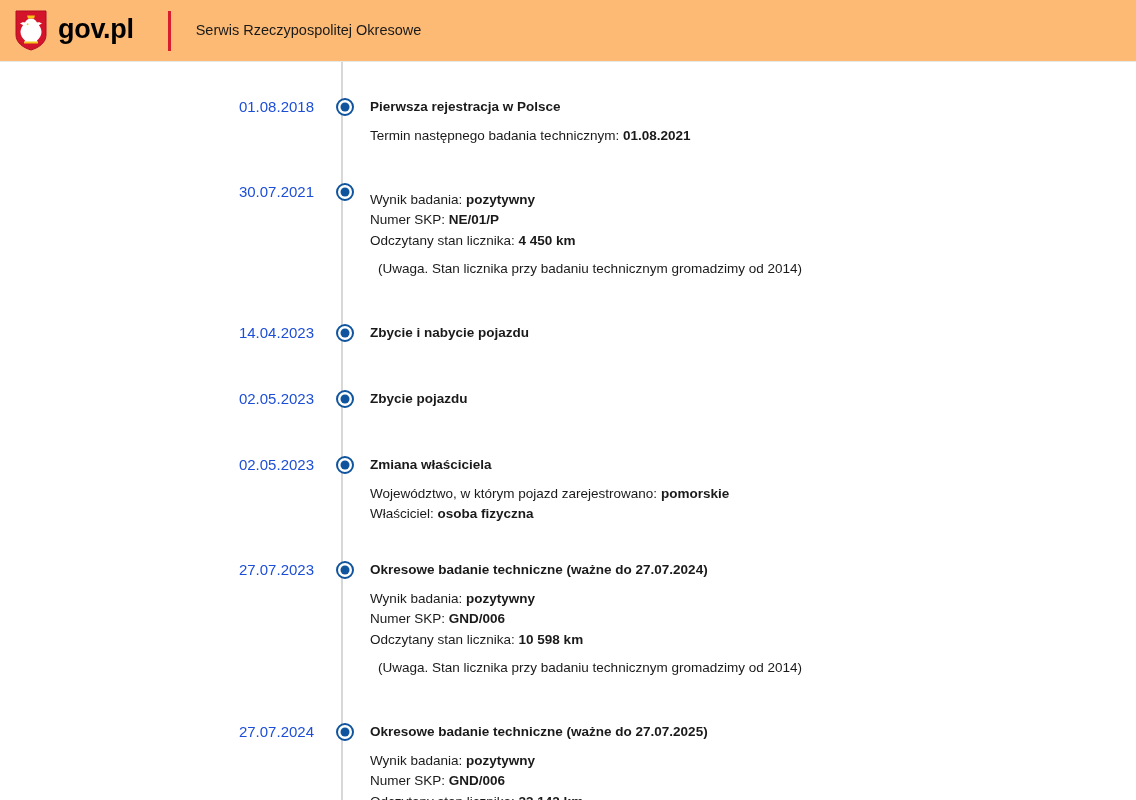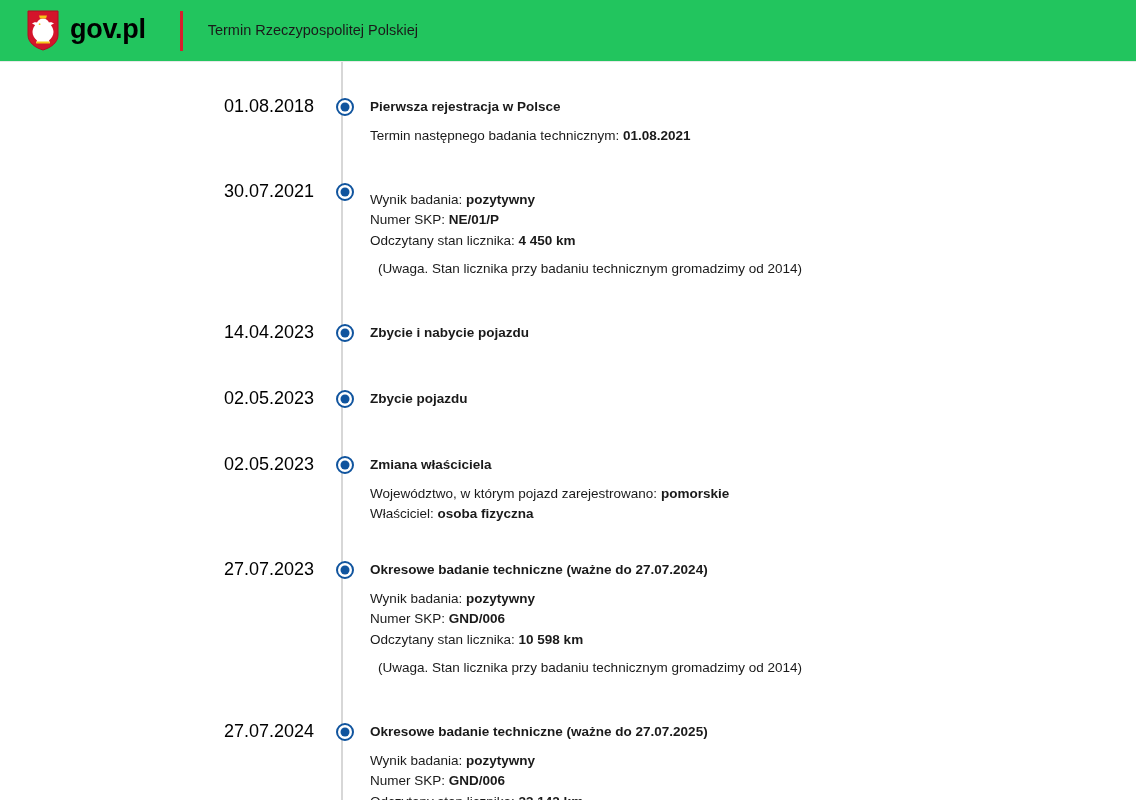--- a/index.html
+++ b/index.html
@@ -15,25 +15,25 @@
   body {
     font-family: "Liberation Sans", "DejaVu Sans", sans-serif;
     color: #1a1a1a;
     -webkit-font-smoothing: antialiased;
   }
 
   
   .site-header {
     position: relative;
     height: 62px;
-    background: #22c55e;
+    background: #fdba74;
     border-bottom: 1px solid #e8e8e8;
     display: flex;
     align-items: center;
-    padding-left: 26px;
+    padding-left: 14px;
   }
   .brand {
     display: flex;
     align-items: center;
     gap: 10px;
     text-decoration: none;
     color: inherit;
   }
   .crest {
     width: 34px;
@@ -88,22 +88,22 @@
     min-height: 24px;
   }
   .tl-row {
     display: flex;
     align-items: flex-start;
   }
   .tl-date {
     width: 324px;
     text-align: right;
     padding-right: 10px;
-    font-size: 18px;
-    color: #000000;
+    font-size: 15px;
+    color: #1d4ed8;
     line-height: 21px;
     flex: 0 0 auto;
   }
   .tl-marker-cell {
     width: 42px;
     flex: 0 0 auto;
     display: flex;
     justify-content: center;
     align-items: flex-start;
     padding-top: 2px;
@@ -172,21 +172,21 @@
         <path d="M2 1 H32 V25 C32 33 24 38 17 40 C10 38 2 33 2 25 Z" fill="#d4142b" stroke="#b00f22" stroke-width="1"></path>
         <path d="M17 8.5 C14 8.5 12 10.5 11 12.5 C9 12 7 12.5 6 14 C7.5 14 8.5 14.5 9 15.5 C7.5 17 6.5 19.5 6.5 22 C6.5 25.5 8.5 28.5 11 30.5 L10 33 H24 L23 30.5 C25.5 28.5 27.5 25.5 27.5 22 C27.5 19.5 26.5 17 25 15.5 C25.5 14.5 26.5 14 28 14 C27 12.5 25 12 23 12.5 C22 10.5 20 8.5 17 8.5 Z" fill="#ffffff"></path>
         <path d="M13 5.5 H21 L20 8.5 H14 Z" fill="#f5c518"></path>
         <circle cx="13.6" cy="14.2" r="0.9" fill="#f5c518"></circle>
         <path d="M10.5 31.5 H23.5 L24 33.5 H10 Z" fill="#f5c518"></path>
       </svg>
     </span>
     <span class="brand-text">gov.pl</span>
   </a>
   <span class="header-divider"></span>
-  <span class="header-subtitle">Termin Rzeczypospolitej Polskiej</span>
+  <span class="header-subtitle">Serwis Rzeczypospolitej Okresowe</span>
 </header>
 
 <main class="timeline-wrap">
   <div class="timeline-axis"></div>
   <div class="timeline" id="timeline-list">
       <div class="tl-event">
         <div class="tl-row">
           <div class="tl-date">01.08.2018</div>
           <div class="tl-marker-cell">
             <span class="tl-marker"></span>

